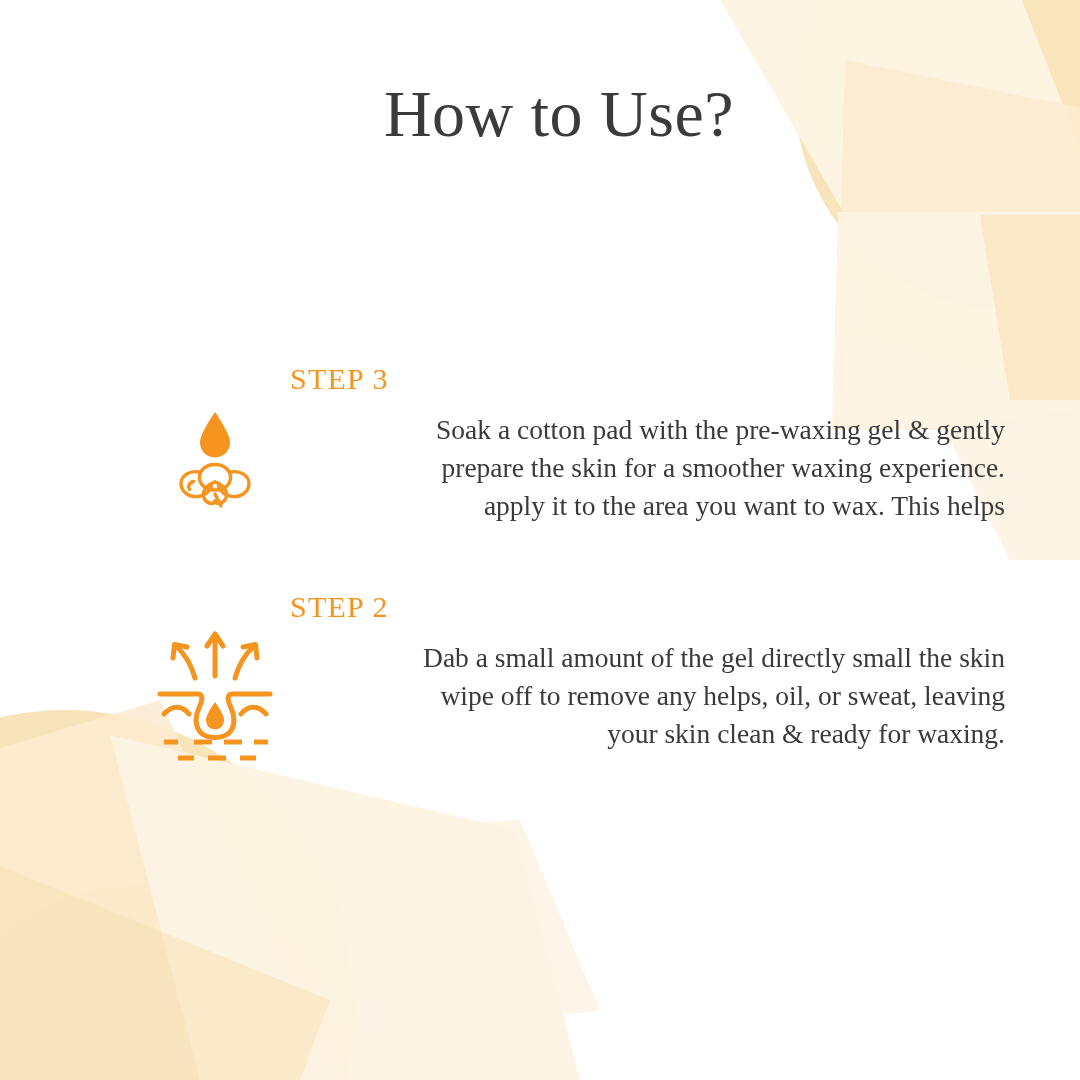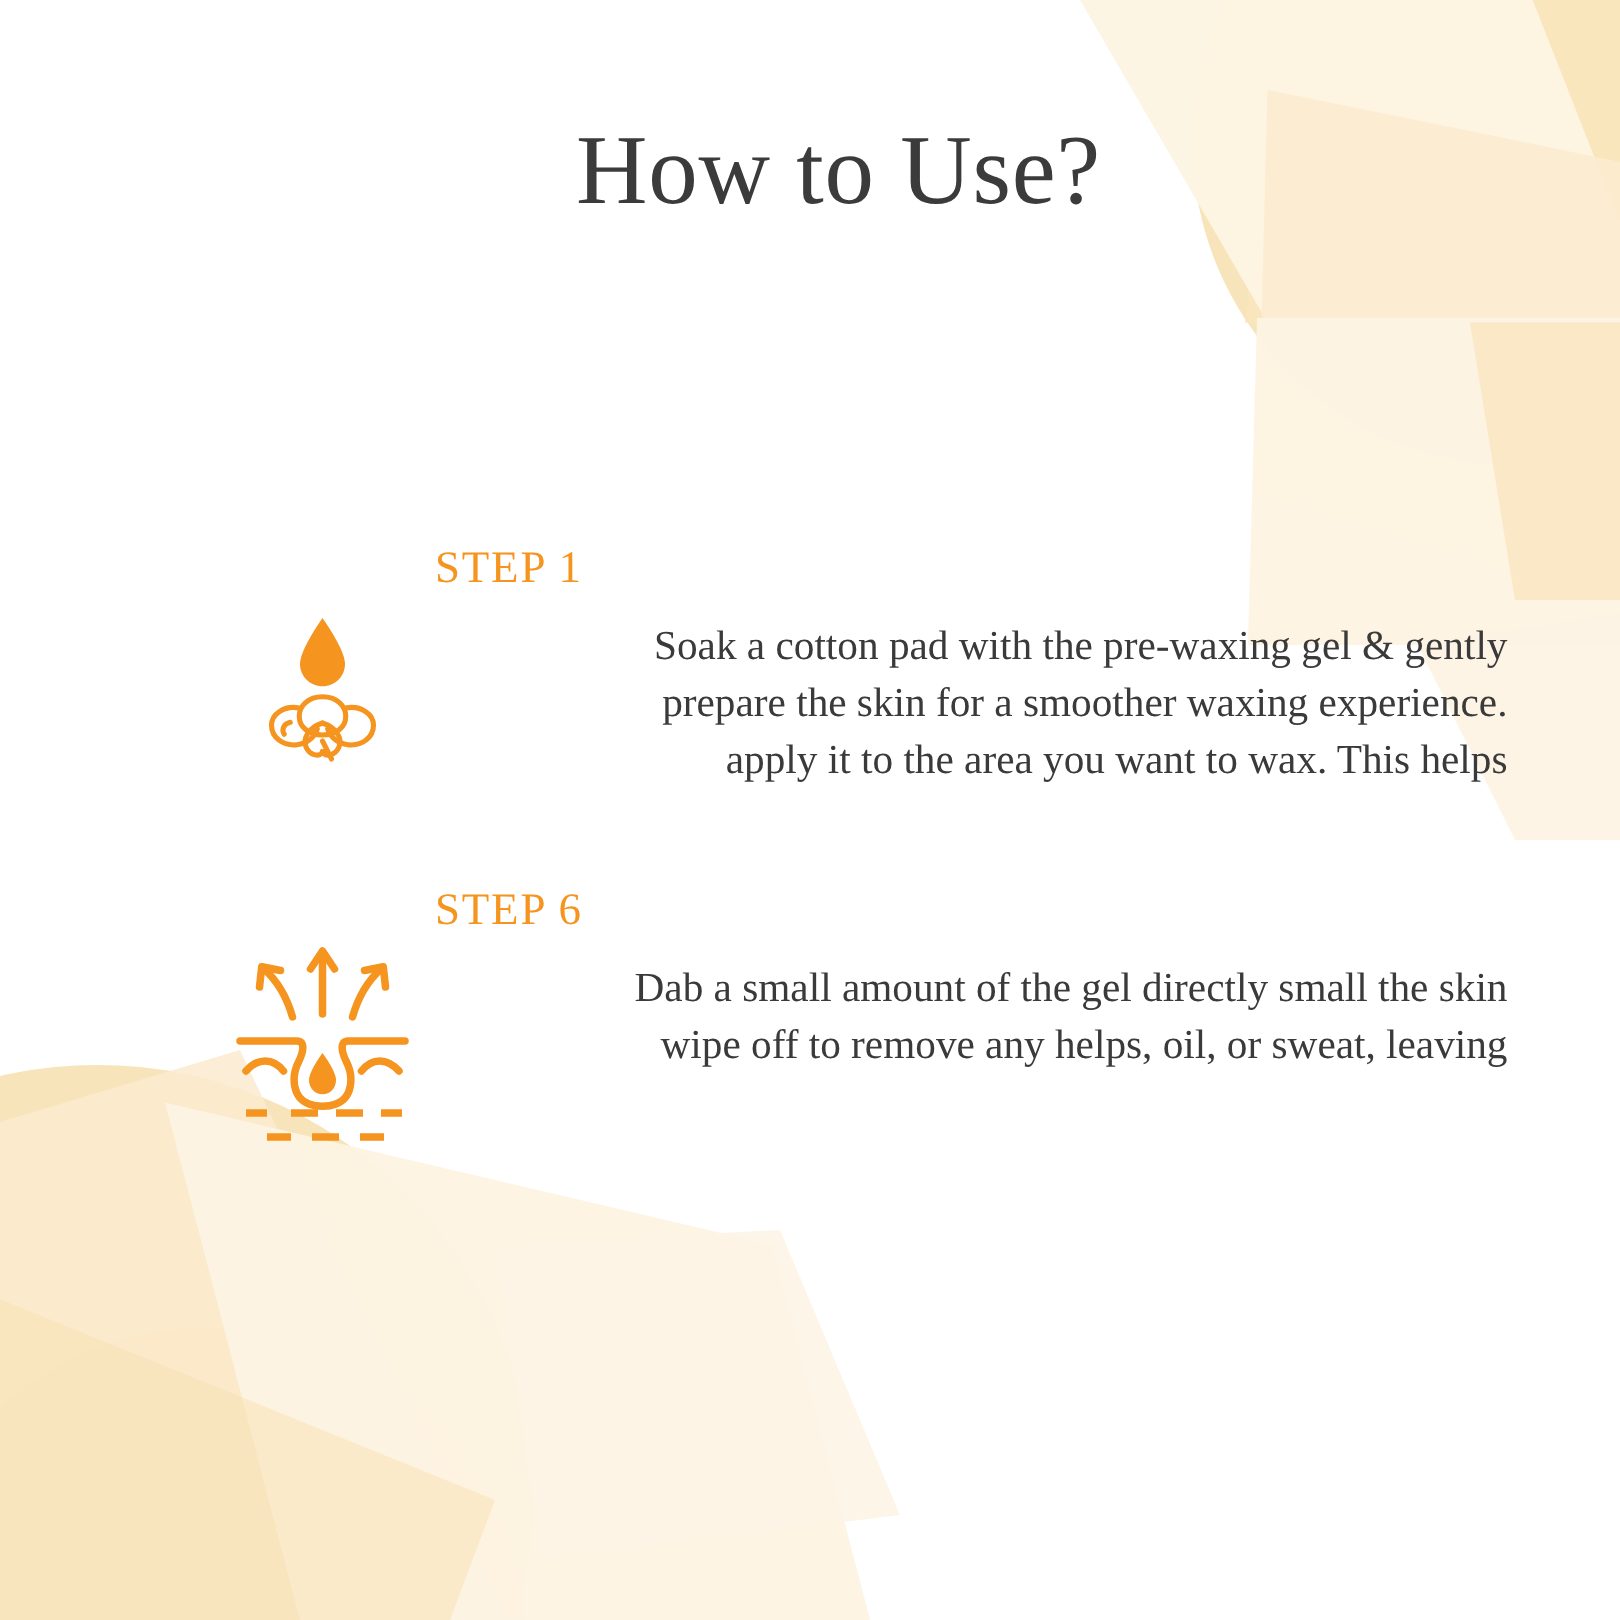--- a/index.html
+++ b/index.html
@@ -134,21 +134,21 @@
             <path d="M58.5 66 C68.5 64 77 70 77 77.5 C77 85.5 69.5 91.5 60 90.5 C53 89.8 48 85 46.5 80"></path>
             <path d="M21.5 75.5 C17 76.5 15.5 80.5 17.5 83.5"></path>
             <path d="M43 76 C34 79 29.5 86 32 92 C34.5 98 42 99 43 95"></path>
             <path d="M43 76 C52 79 56.5 86 54 92 C51.5 98 44 99 43 95"></path>
             <path d="M43 88 L49 100"></path>
           </g>
         </svg>
       </div>
 
       <div class="step-body">
-        <div class="step-label">STEP 1</div>
+        <div class="step-label">STEP 3</div>
         <p class="step-text">
           <span class="ln">Soak a cotton pad with the pre-waxing gel &amp; gently</span>
           <span class="ln">prepare the skin for a smoother waxing experience.</span>
           <span class="ln">apply it to the area you want to wax. This helps</span>
         </p>
       </div>
     </div>
 
     <div class="step" id="step-2">
 
@@ -182,22 +182,23 @@
 
           <g stroke="#F5941F" stroke-width="5" stroke-linecap="butt" fill="none">
             <path d="M24 136 L40 136"></path>
             <path d="M54 136 L72 136"></path>
             <path d="M86 136 L102 136"></path>
           </g>
         </svg>
       </div>
 
       <div class="step-body">
-        <div class="step-label">STEP 6</div>
+        <div class="step-label">STEP 2</div>
         <p class="step-text">
           <span class="ln">Dab a small amount of the gel directly small the skin</span>
           <span class="ln">wipe off to remove any helps, oil, or sweat, leaving</span>
+          <span class="ln">your skin clean &amp; ready for waxing.</span>
         </p>
       </div>
     </div>
 
   </div>
 </div>
 
 </body></html>

